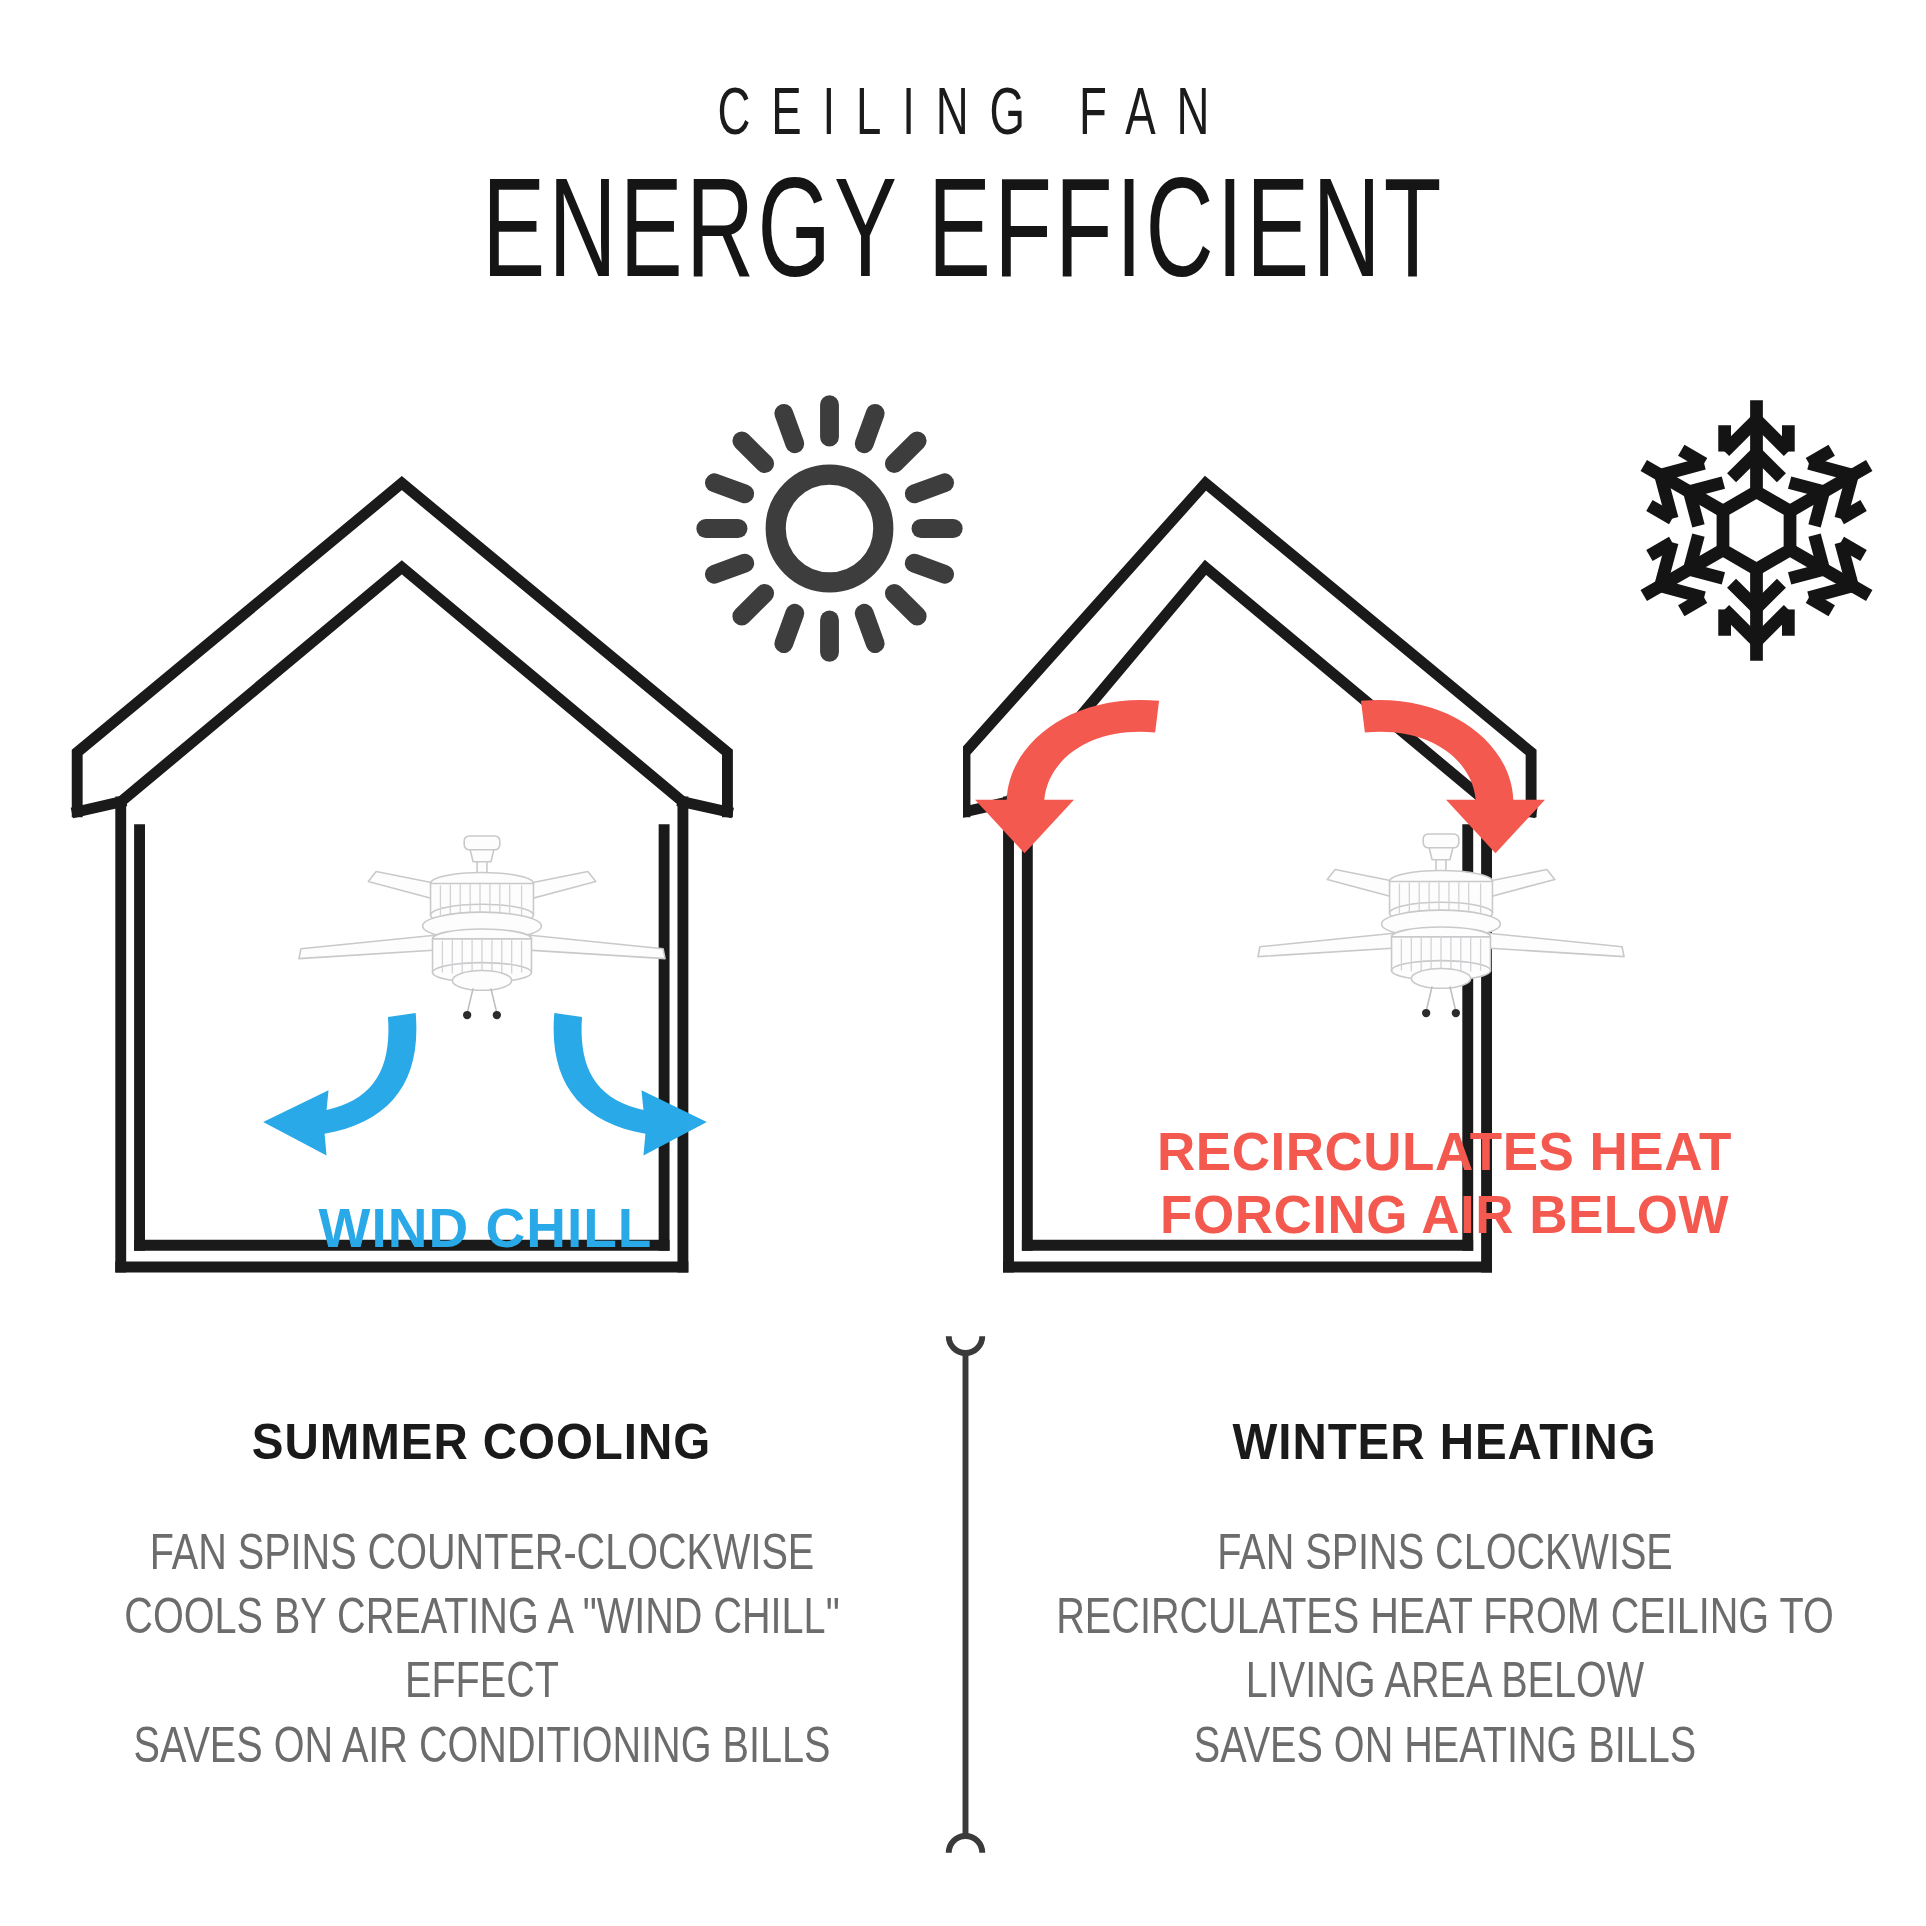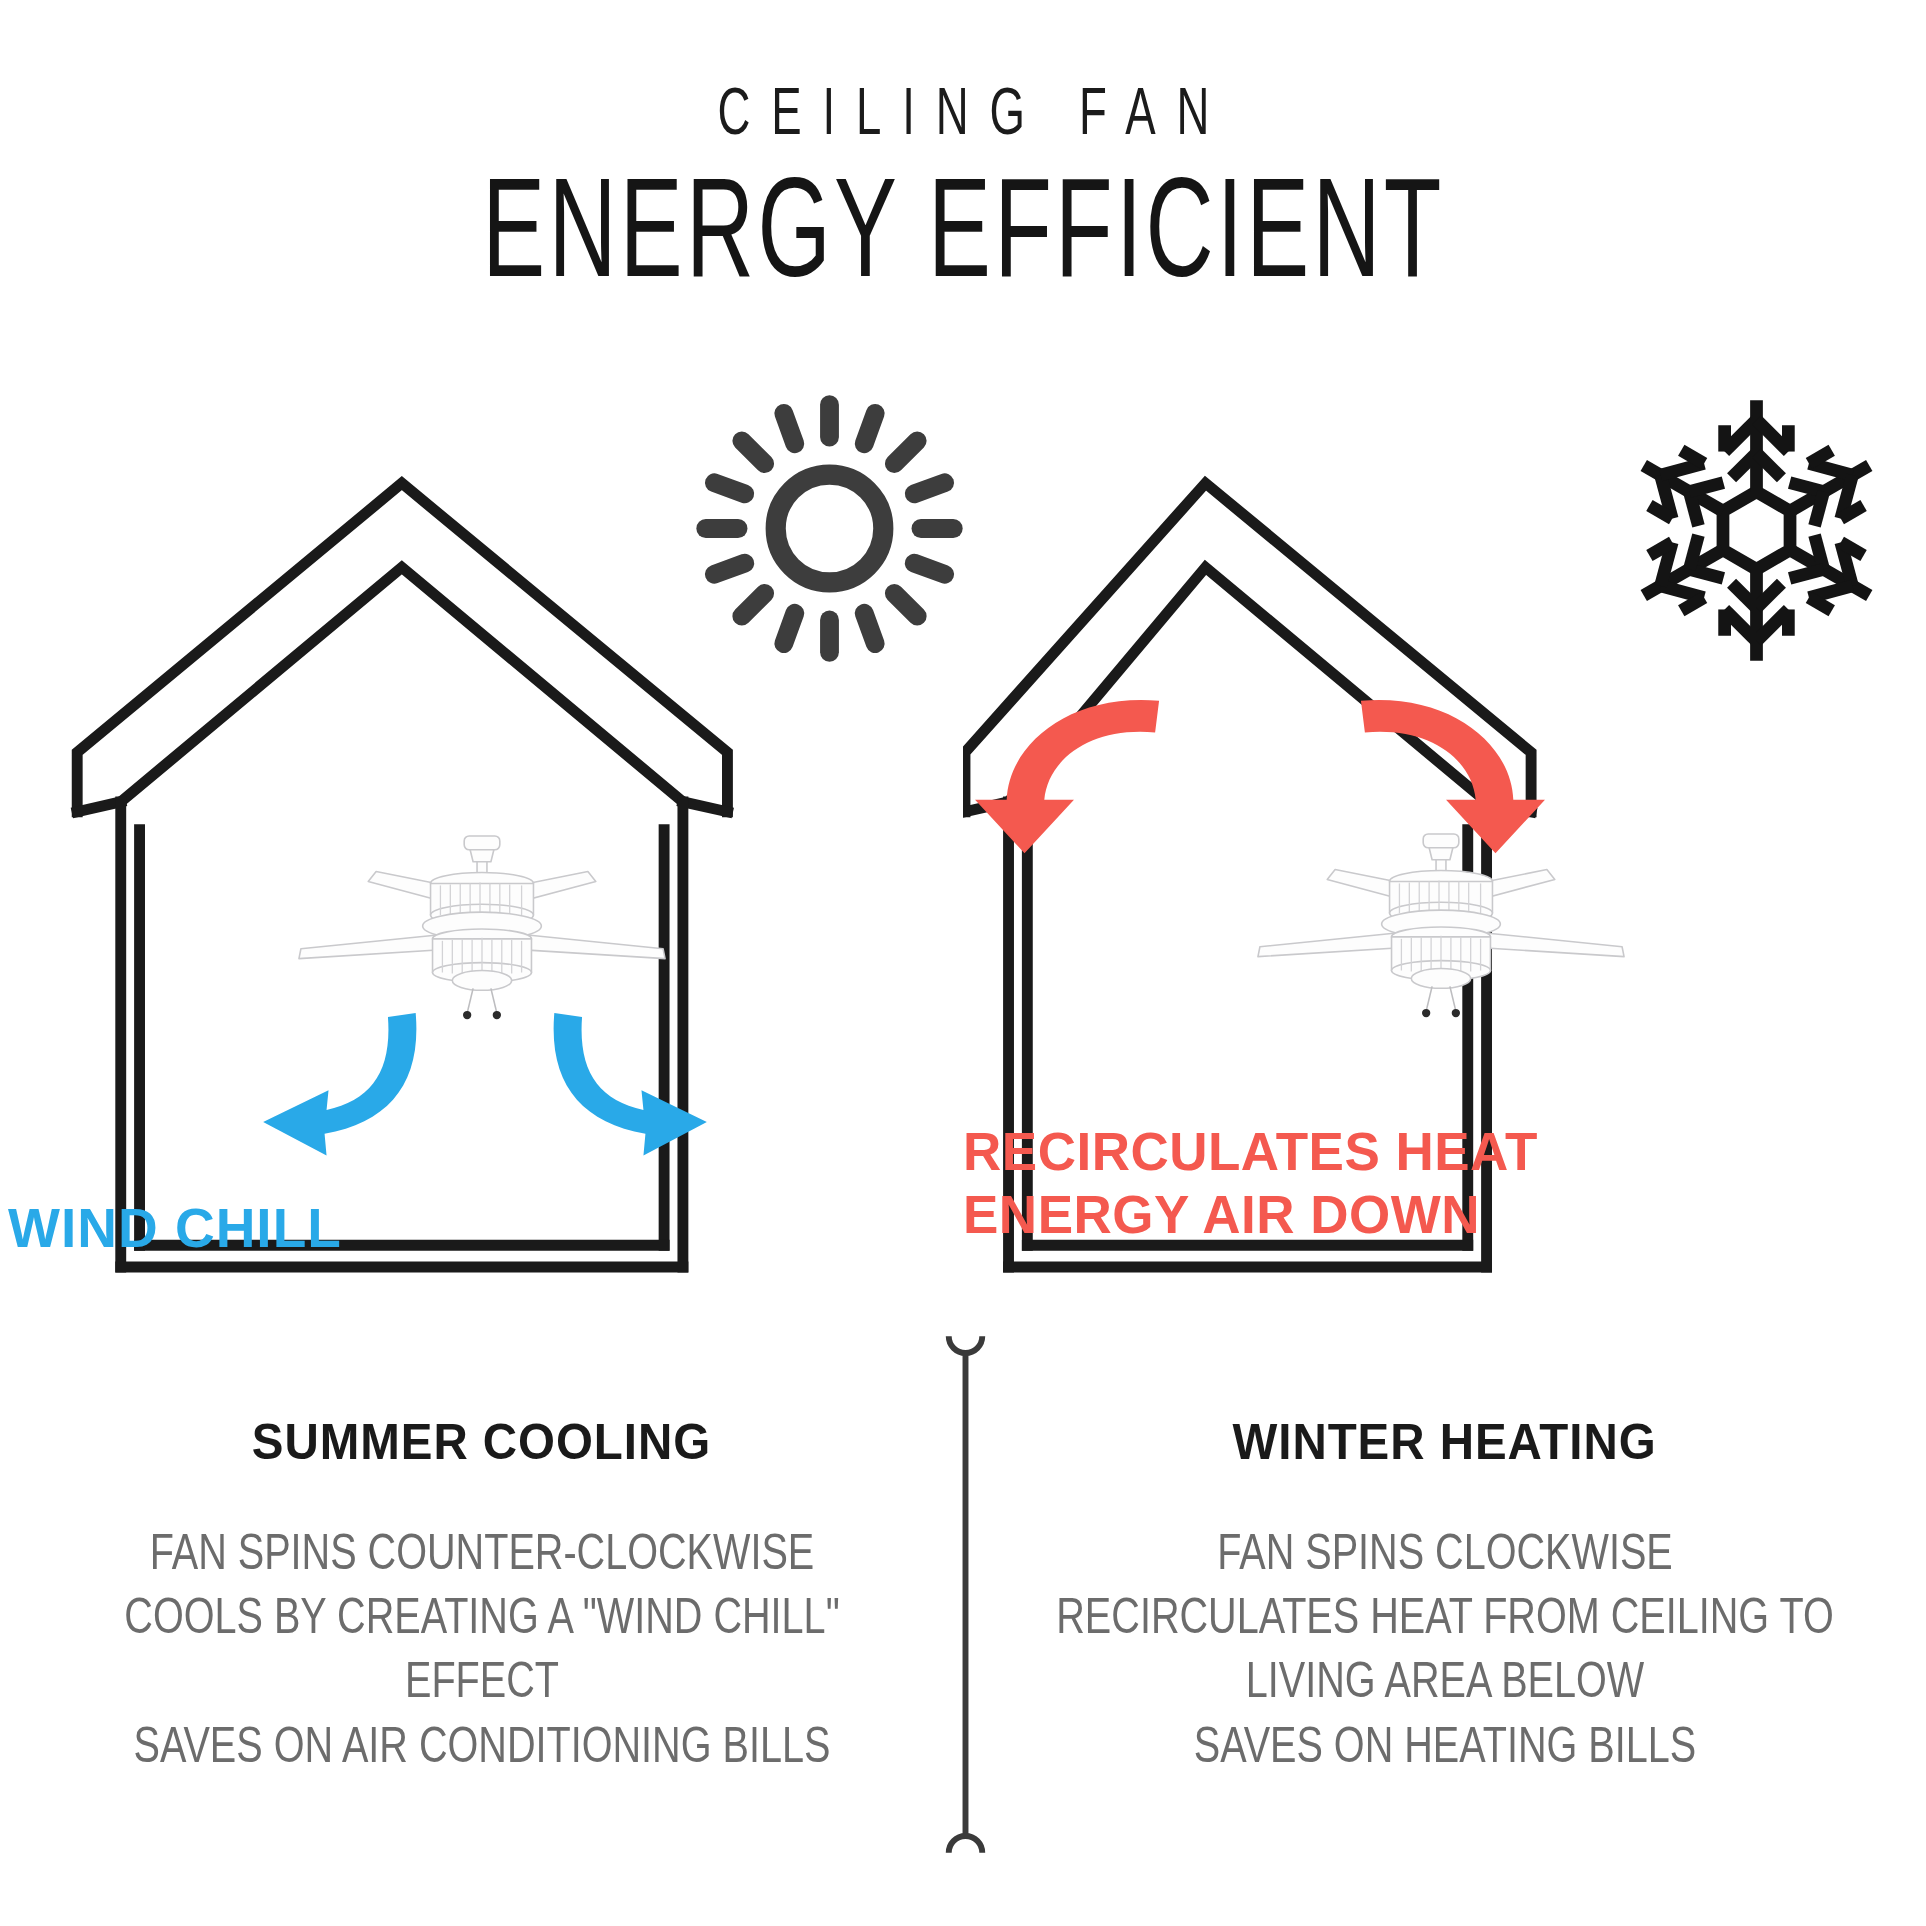--- a/index.html
+++ b/index.html
@@ -60,20 +60,21 @@
 
   .house-svg { position: absolute; left: 0; top: 0; width: 963px; height: 1386px; }
 
   .fan-img { position: absolute; width: 426px; height: 188px; }
   #fan-summer { left: 269px; top: 832px; }
   #fan-winter { left: 265px; top: 830px; }
 
   .callout {
     position: absolute;
     left: 0; right: 0;
+    text-align: center;
     font-weight: bold;
     line-height: 1.18;
     font-family: "Liberation Sans", sans-serif;
   }
   #callout-summer {
     top: 1196px;
     font-size: 55px;
     letter-spacing: 1px;
     padding-left: 8px;
   }
@@ -400,21 +401,21 @@
                  L 598 118
                  L 548 172
                  L 498 118
                  L 528 118
                  C 524 76, 480 44, 416 50 Z"></path>
       </g>
     </svg>
 
     <div class="callout" id="callout-winter" style="color:#F4594F">
       <div>RECIRCULATES HEAT</div>
-      <div>ENERGY AIR DOWN</div>
+      <div>FORCING AIR BELOW</div>
     </div>
 
     <div class="section-title">WINTER HEATING</div>
 
     <div class="body-copy">
       <div>FAN SPINS CLOCKWISE</div>
       <div>RECIRCULATES HEAT FROM CEILING TO</div>
       <div>LIVING AREA BELOW</div>
       <div>SAVES ON HEATING BILLS</div>
     </div>

